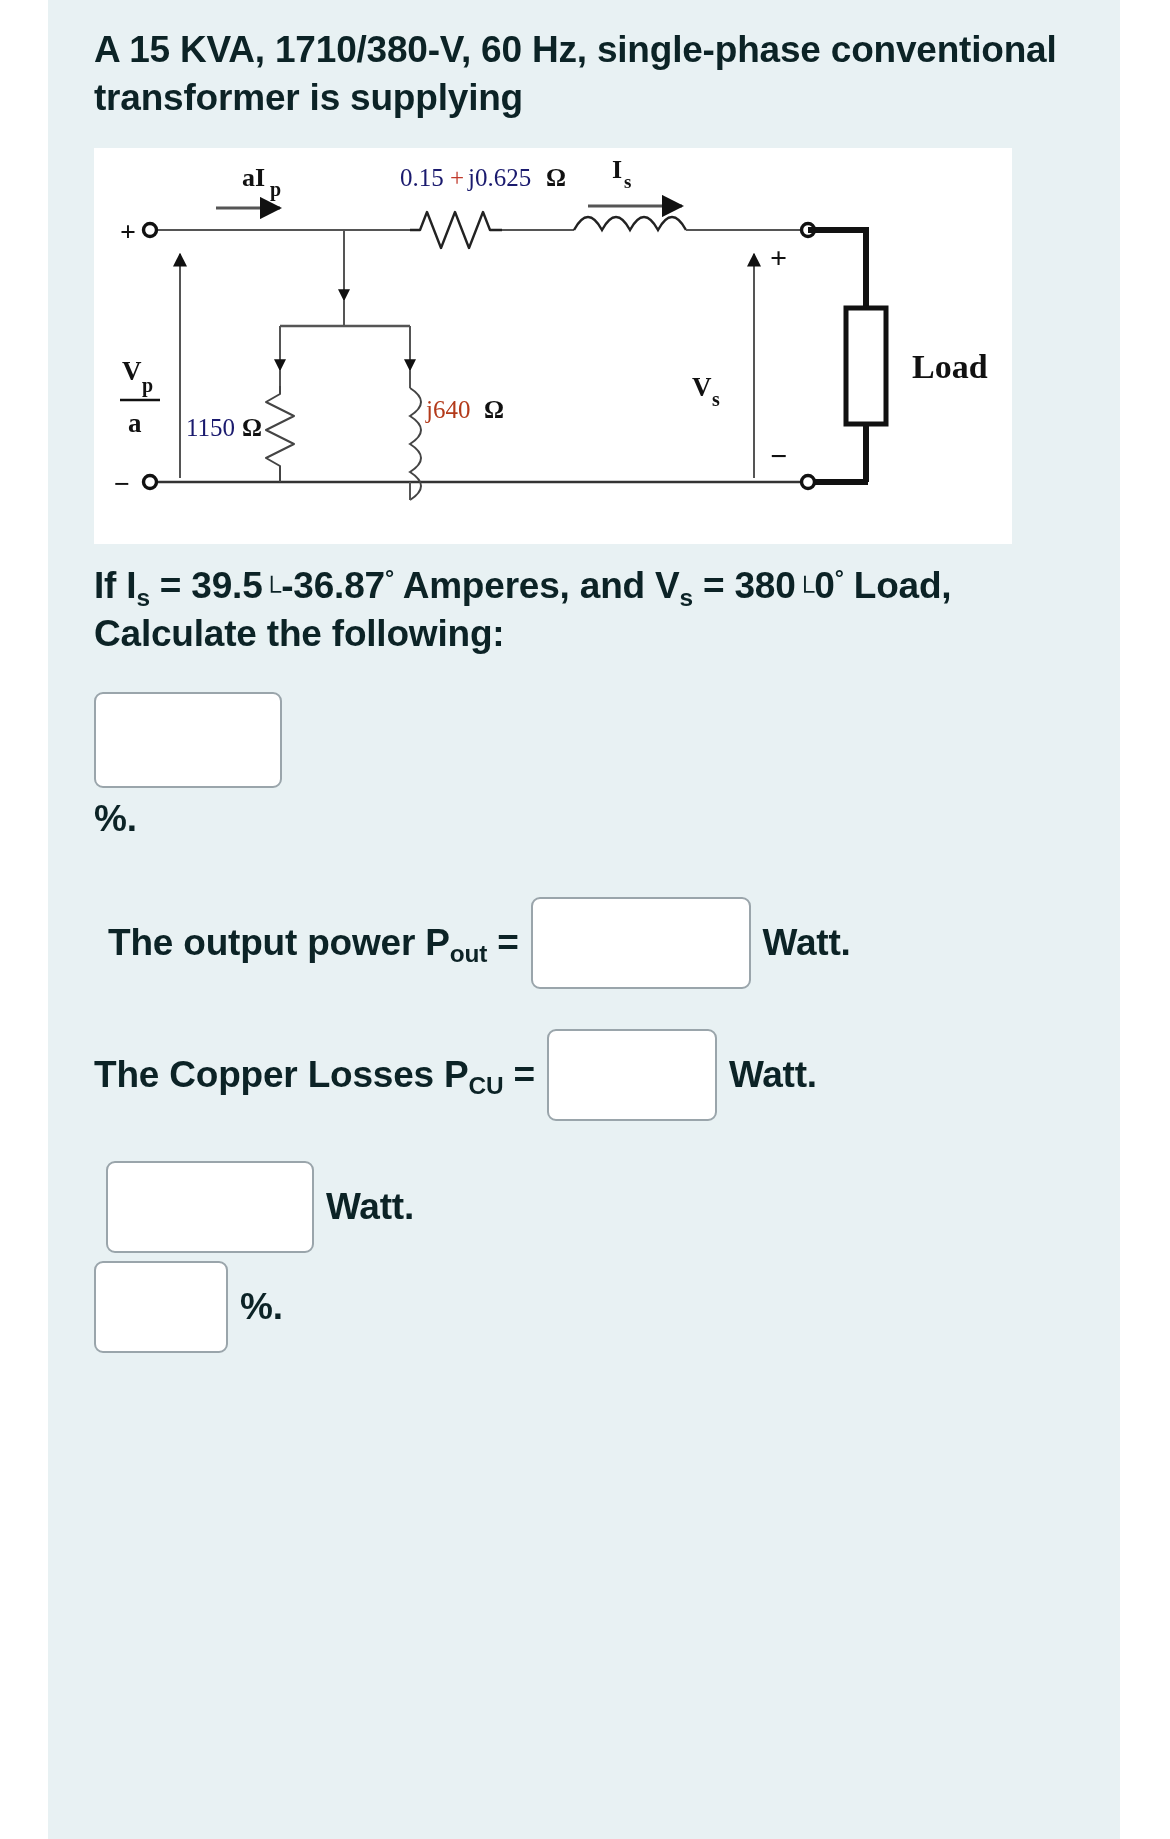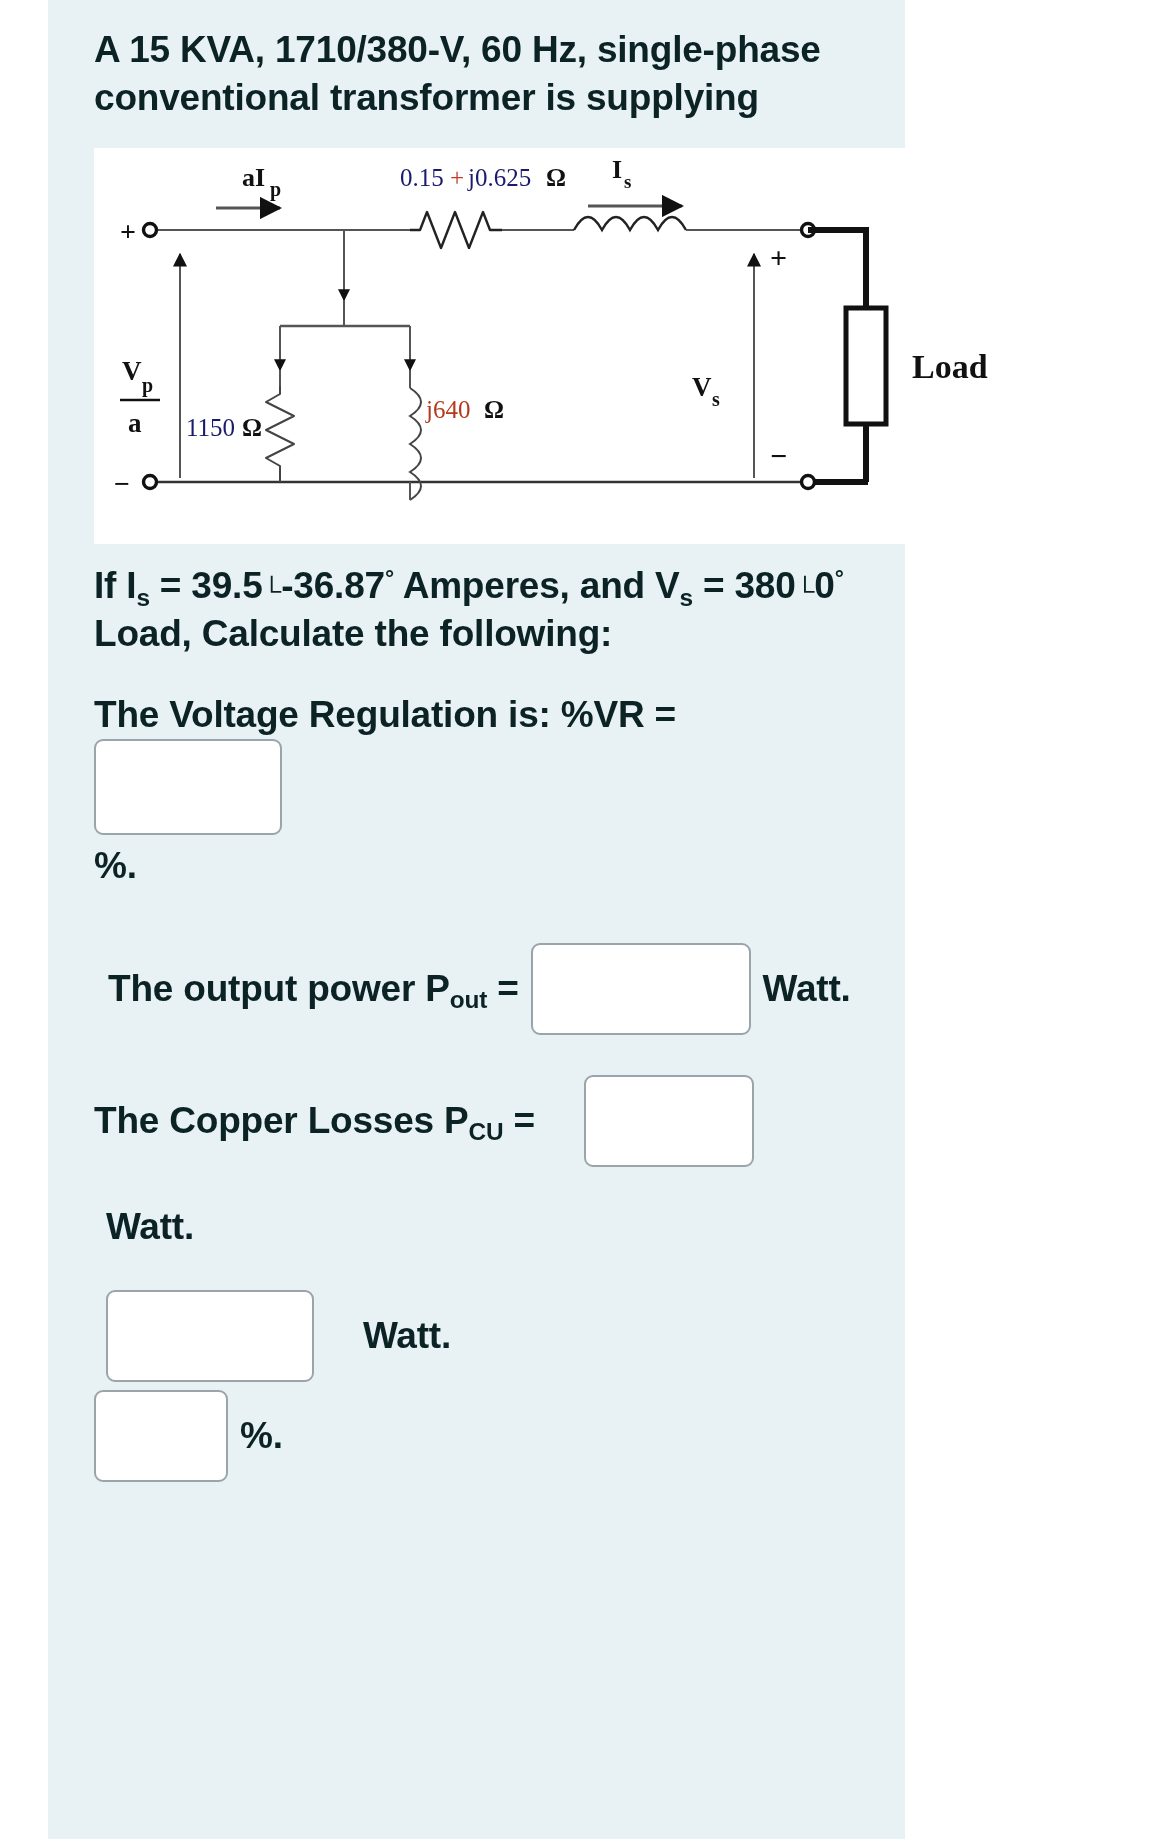--- a/index.html
+++ b/index.html
@@ -11,21 +11,21 @@
     width: 1170px;
     height: 1839px;
     font-family: "Liberation Sans", sans-serif;
     position: relative;
     overflow: hidden;
   }
   #page {
     position: absolute;
     left: 48px;
     top: 0;
-    width: 857px;
+    width: 1072px;
     min-height: 1839px;
     background: #e8f1f3;
     box-sizing: border-box;
     padding: 26px 46px 40px 46px;
   }
   .q-text {
     font-family: "Liberation Sans", sans-serif;
     font-weight: bold;
     font-size: 37px;
     line-height: 1.30;
@@ -85,21 +85,21 @@
     display: inline-block;
     vertical-align: middle;
   }
   .box-vr   { width: 188px; height: 96px; }
   .box-pout { width: 220px; height: 92px; }
   .box-pcu  { width: 170px; height: 92px; }
   .box-core { width: 208px; height: 92px; }
   .box-eff  { width: 134px; height: 92px; }
 
   .row-gap-lg { margin-top: 54px; margin-left: 14px; }
-  .row-gap-md { margin-top: 40px; gap: 37px; }
+  .row-gap-md { margin-top: 40px; }
   .row-gap-sm { margin-top: 34px; }
   .sp-l { margin-left: 12px; text-align: right; }
 </style>
 </head>
 <body>
 
 <div id="page">
 
   <p class="q-text">A 15 KVA, 1710/380-V, 60 Hz, single-phase conventional transformer is supplying</p>
 
@@ -190,21 +190,20 @@
   </div>
 
   <p class="q-text tight">
     <span>If  I</span><sub>s</sub><span> = </span><span>39.5</span><span class="angle">└</span><span>-36.87</span><sup class="deg">°</sup>
     <span>Amperes,</span><span> and V</span><sub>s</sub><span> =</span>
     <span>380</span><span class="angle">└</span><span>0</span><sup class="deg">°</sup>
     <span>Load,</span><span> Calculate the following:</span>
   </p>
 
   <div class="ans-row row-gap-sm">
-    <span class="ans-label">The Voltage Regulation is: %VR =</span>
     <input class="ans-box box-vr" type="text" value="" style="">
   </div>
   <div class="ans-row">
     <span class="ans-label">%.</span>
   </div>
 
   <div class="ans-row row-gap-lg">
     <span class="ans-label"><span>The output power   P</span><sub>out</sub><span> =</span></span>
     <input class="ans-box box-pout sp-l" type="text" value="" style="">
     <span class="ans-label sp-l">Watt.</span>

